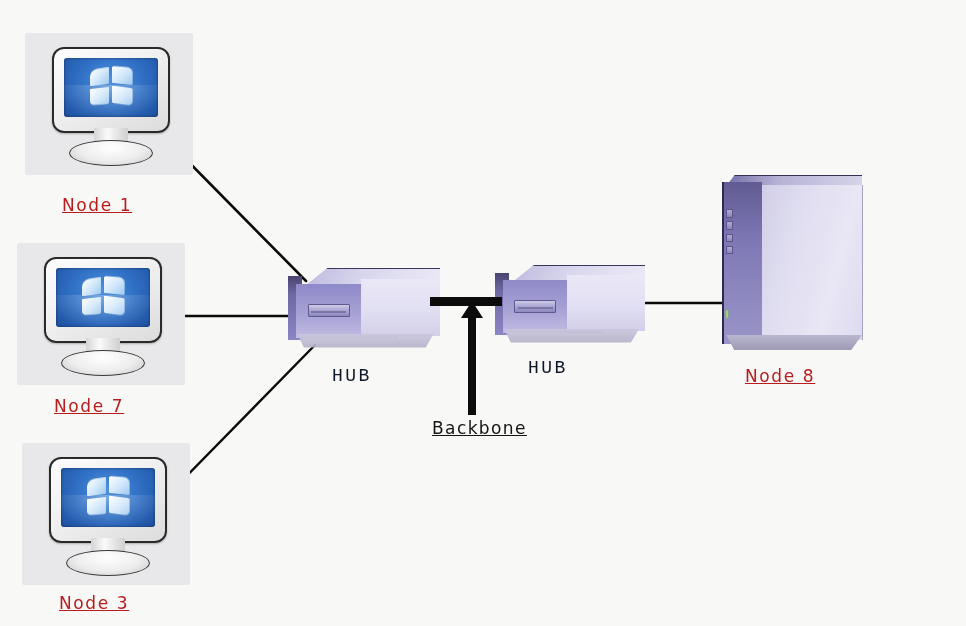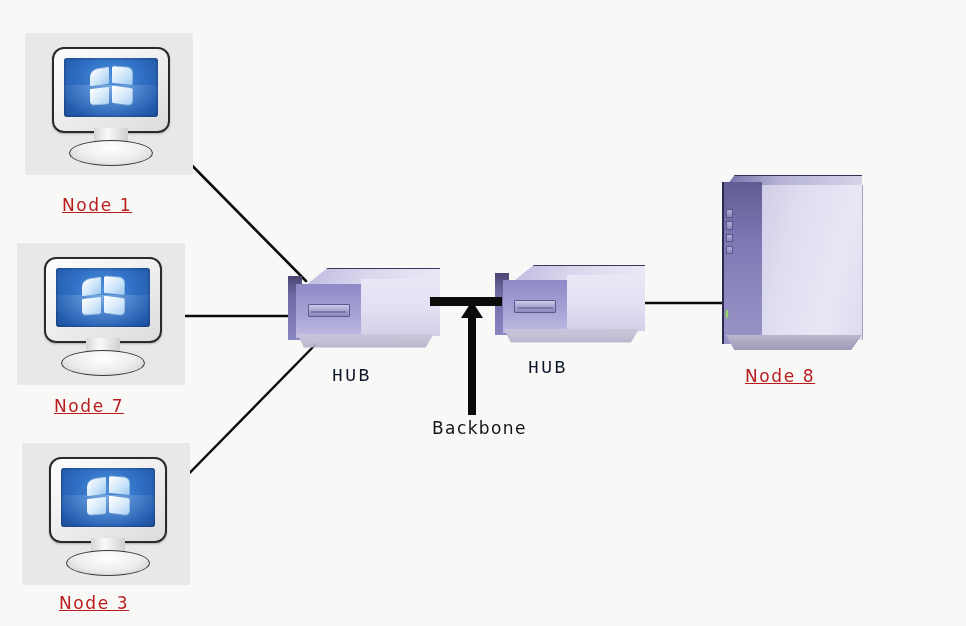--- a/index.html
+++ b/index.html
@@ -387,15 +387,15 @@
       </div>
       <div class="tw-led"></div>
     </div>
     <div class="tw-base"></div>
   </div>
   <div class="node-label" id="slab" style="left: 745px; top: 366px;">Node 8</div>
 
   <div class="bb-bar" id="bb-bar" style="left: 430px; top: 297px; width: 72px; height: 9px;"></div>
   <div class="bb-shaft" id="bb-shaft" style="left: 468px; top: 318px; width: 8px; height: 97px;"></div>
   <div class="bb-head" id="bb-head" style="left: 461px; top: 301px;"></div>
-  <div class="bb-label" id="bb-label" style="left: 432px; top: 418px;">Backbone</div>
+  <div class="bb-label" id="bb-label" style="left: 432px; top: 418px; text-decoration: underline;">Backbone</div>
 
 </div>
 
 </body></html>

